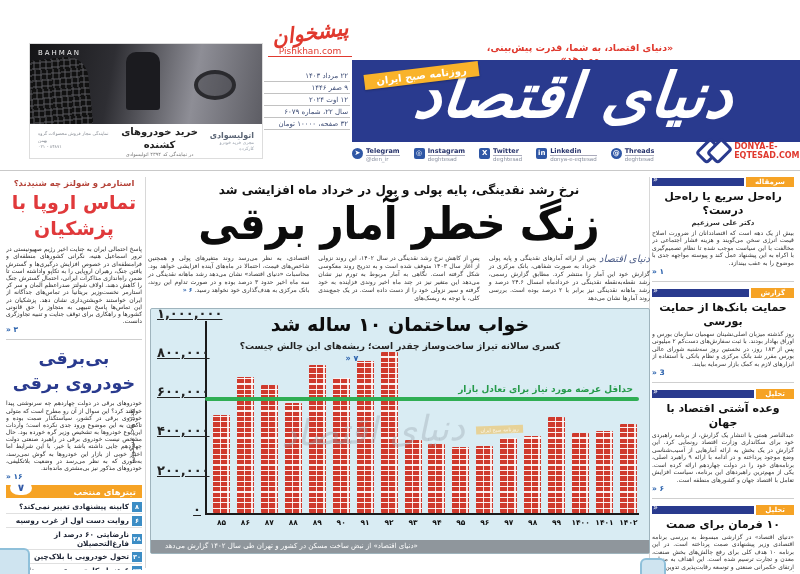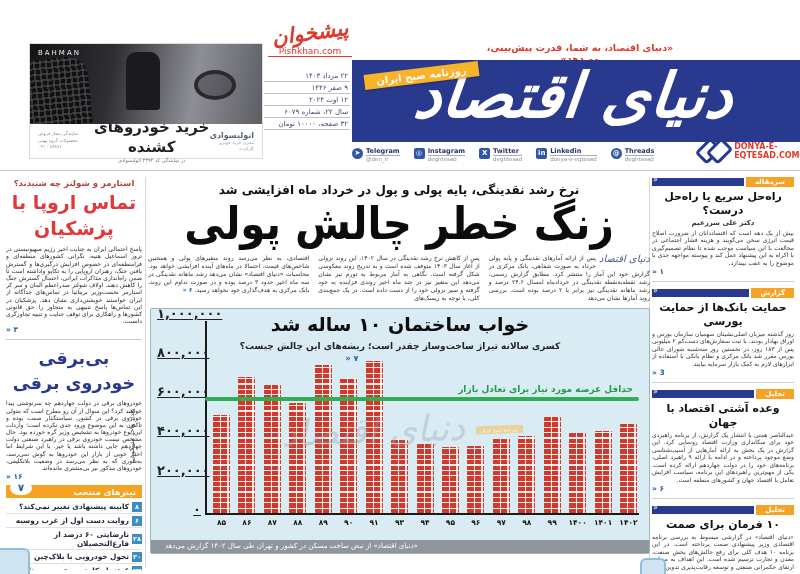--- a/index.html
+++ b/index.html
@@ -15,21 +15,21 @@
       transform:rotate(-6deg);
       background-image:repeating-linear-gradient(0deg,rgba(90,90,95,.5) 0 2px,transparent 2px 6px),
                        repeating-linear-gradient(90deg,rgba(90,90,95,.5) 0 2px,transparent 2px 6px);}
   .seat2{position:absolute;left:96px;top:8px;width:34px;height:58px;background:#1b1b1f;border-radius:10px 10px 3px 3px;}
   .wheel{position:absolute;right:26px;top:26px;width:34px;height:22px;border:4px solid #2a2a2e;border-radius:50%;
       background:rgba(40,40,45,.4);}
   .ad-strip{display:flex;align-items:center;justify-content:space-between;height:34px;padding:0 8px;direction:rtl;}
   .ad-logo{font-size:8px;font-weight:bold;color:#5c6676;text-align:right;line-height:1.2;}
   .ad-logo small{display:block;font-size:4.5px;color:#9aa2ad;font-weight:normal;}
   .ad-head{text-align:center;line-height:1.3;}
-  .ad-title{font-size:15px;font-weight:bold;color:#222;}
+  .ad-title{font-size:10px;font-weight:bold;color:#222;}
   .ad-sub{font-size:5px;color:#777;}
   .ad-note{font-size:4.5px;color:#8a8f97;text-align:left;line-height:1.5;}
   .pishkhan{position:absolute;left:268px;top:20px;width:84px;text-align:center;}
   .pk-logo{color:#e0392e;font-weight:bold;font-size:21px;font-style:italic;transform:rotate(-8deg);
       font-family:"DejaVu Serif",serif;}
   .pk-url{color:#e0392e;font-size:9px;font-weight:normal;border-bottom:1px solid #e0392e;direction:ltr;margin-top:1px;}
   .dates{position:absolute;left:264px;top:70px;width:86px;}
   .date-row{font-size:7px;color:#3c4b74;text-align:right;padding:2px 2px 1px 0;border-bottom:1px solid #c2c2c2;}
   .tagline{position:absolute;left:470px;top:42px;width:220px;text-align:center;color:#e0392e;
       font-size:9.5px;font-weight:bold;}
@@ -299,21 +299,21 @@
             <span>«</span>
           </div>
         </div>
         <div class="art-hl">۱۰ فرمان برای صمت</div>
         <div class="art-body">«دنیای اقتصاد» در گزارشی مبسوط به بررسی برنامه اقتصادی وزیر پیشنهادی صمت پرداخته است. در این برنامه ۱۰ هدف کلی برای رفع چالش‌های بخش صنعت، معدن و تجارت ترسیم شده است. این اهداف به منظور ارتقای حکمرانی صنعتی و توسعه رقابت‌پذیری تدوین شده است.</div>
       </div>
     </div>
 
   <div class="centercol">
     <div class="main-kicker">نرخ رشد نقدینگی، پایه پولی و پول در خرداد ماه افزایشی شد</div>
-    <div class="main-hl">زنگ خطر چالش پولی</div>
+    <div class="main-hl">زنگ خطر آمار برقی</div>
     <div class="lead" id="lead-cols">
         <div class="lead-col"><span class="sig">دنیای اقتصاد</span>پس از ارائه آمارهای نقدینگی و پایه پولی خرداد به صورت شفاهی، بانک مرکزی در گزارش خود این آمار را منتشر کرد. مطابق گزارش رسمی، رشد نقطه‌به‌نقطه نقدینگی در خردادماه امسال ۲۴.۶ درصد و رشد ماهانه نقدینگی نیز برابر با ۲ درصد بوده است. بررسی روند آمارها نشان می‌دهد</div>
         <div class="lead-col">پس از کاهش نرخ رشد نقدینگی در سال ۱۴۰۲، این روند نزولی از آغاز سال ۱۴۰۳ متوقف شده است و به تدریج روند معکوسی شکل گرفته است. نگاهی به آمار مربوط به تورم نیز نشان می‌دهد این متغیر نیز در چند ماه اخیر روندی فزاینده به خود گرفته و سیر نزولی خود را از دست داده است. در یک جمع‌بندی کلی، با توجه به ریسک‌های</div>
         <div class="lead-col">اقتصادی، به نظر می‌رسد روند متغیرهای پولی و همچنین شاخص‌های قیمت، احتمالا در ماه‌های آینده افزایشی خواهد بود. محاسبات «دنیای اقتصاد» نشان می‌دهد رشد ماهانه نقدینگی در سه ماه اخیر حدود ۳ درصد بوده و در صورت تداوم این روند، بانک مرکزی به هدف‌گذاری خود نخواهد رسید.<span style="color: rgb(43, 98, 173); font-weight: bold;"> ۶ «</span></div>
       </div>
 
     <div class="chartbox">
       <div class="ch-title">خواب ساختمان ۱۰ ساله شد</div>
       <div class="ch-sub">کسری سالانه تیراژ ساخت‌وساز چقدر است؛ ریشه‌های این چالش چیست؟</div>
       <div class="ch-ref"><span>۷</span> «</div>
@@ -352,20 +352,24 @@
             </div>
             <div class="barwrap">
               <div class="bar" style="height: 135px;"></div>
               <span class="xlab">۹۰</span>
             </div>
             <div class="barwrap">
               <div class="bar" style="height: 152px;"></div>
               <span class="xlab">۹۱</span>
             </div>
             <div class="barwrap">
+              <div class="bar" style="height: 161px;"></div>
+              <span class="xlab">۹۲</span>
+            </div>
+            <div class="barwrap">
               <div class="bar" style="height: 73px;"></div>
               <span class="xlab">۹۳</span>
             </div>
             <div class="barwrap">
               <div class="bar" style="height: 69px;"></div>
               <span class="xlab">۹۴</span>
             </div>
             <div class="barwrap">
               <div class="bar" style="height: 66px;"></div>
               <span class="xlab">۹۵</span>

